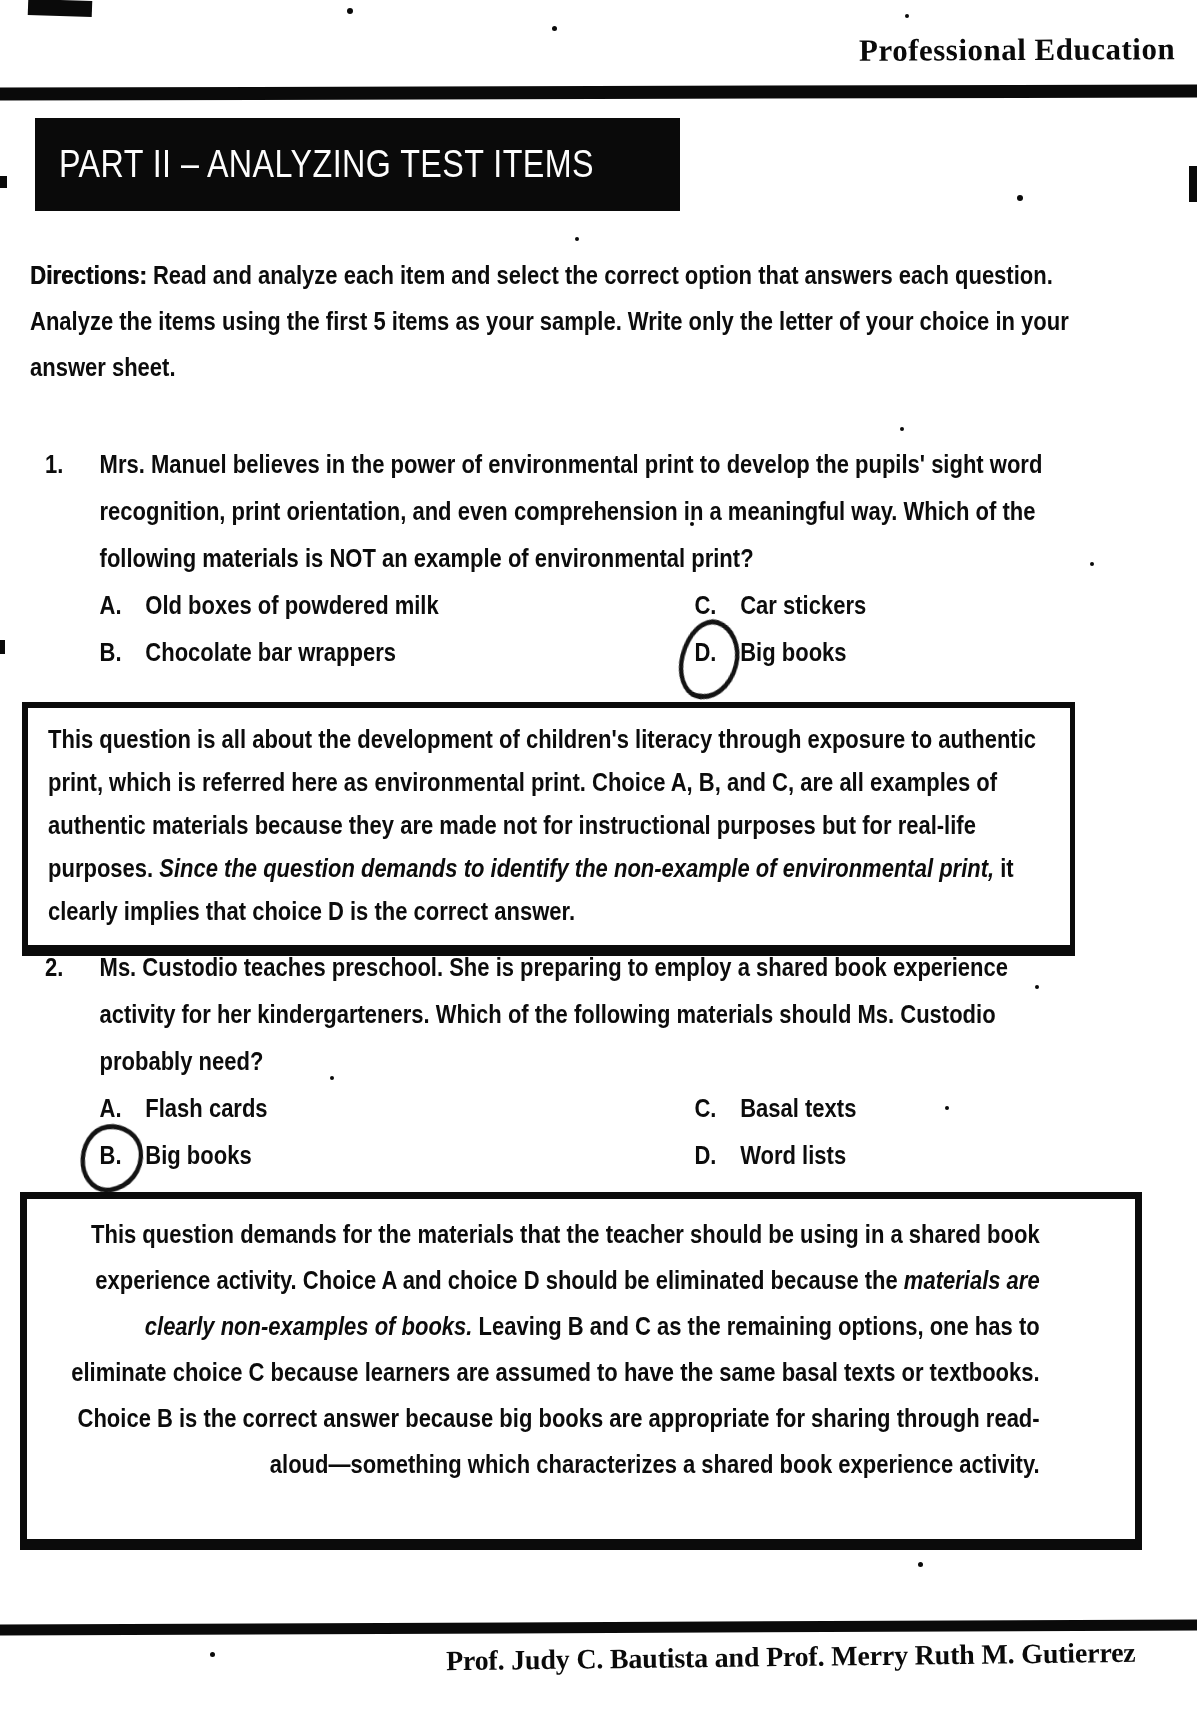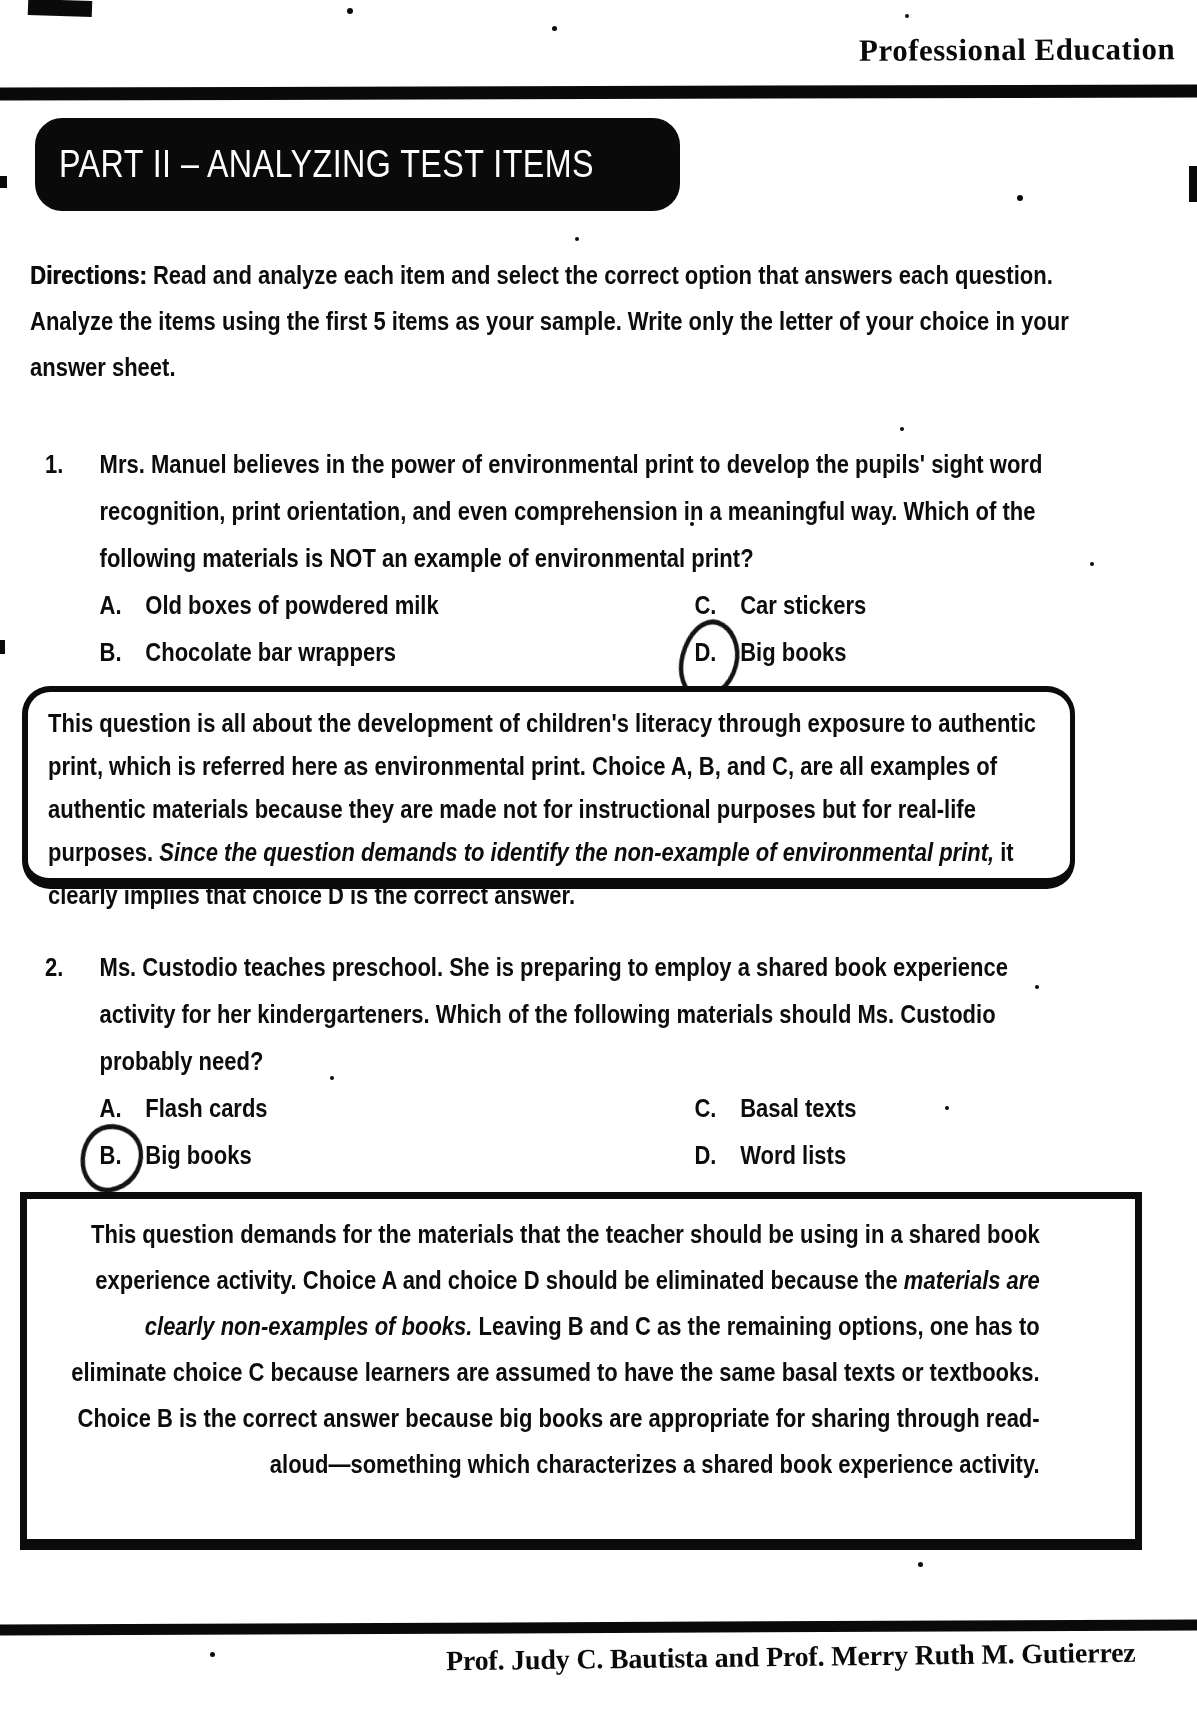--- a/index.html
+++ b/index.html
@@ -17,21 +17,21 @@
     font-size:31px; letter-spacing:0.5px; color:#0a0a0a;
     transform:rotate(-0.3deg);
   }
   .rule-top {
     position:absolute; top:86px; left:0; width:100%; height:13px;
     background:#0a0a0a; transform:rotate(-0.15deg);
   }
   .banner {
     position:absolute; top:118px; left:35px; width:645px; height:93px;
     background:#0a0a0a; display:flex; align-items:center;
-    box-sizing:border-box; padding-left:24px;border-radius:27px;
+    box-sizing:border-box; padding-left:24px;
   }
   .banner-text {
     color:#fdfdfd; font-size:38px; font-weight:400; white-space:nowrap;
     transform:scaleX(0.85); transform-origin:left center; letter-spacing:0.5px;
   }
 
   
   .condense { transform:scaleX(0.88); transform-origin:left top; }
 
   .directions {
@@ -61,22 +61,22 @@
   }
   #q1 .circled::after { left:-16px; top:-10px; width:56px; height:72px; transform:rotate(16deg); }
   #q2 .circled::after { left:-22px; top:-8px;  width:62px; height:58px; transform:rotate(-7deg); }
 
   
   .exp-box {
     position:absolute; box-sizing:border-box; background:#fff;
     border-style:solid; border-color:#0b0b0b;
   }
   #exp1 {
-    left:22px; top:686px; width:1053px; height:203px;
-    border-width:6px 5px 11px 6px; padding:10px 0 0 20px;border-radius:28px;
+    left:22px; top:702px; width:1053px; height:254px;
+    border-width:6px 5px 11px 6px; padding:10px 0 0 20px;
   }
   #exp1 .condense { width:1150px; font-size:25px; line-height:43px; }
   #exp2 {
     left:20px; top:1192px; width:1122px; height:358px;
     border-width:7px 7px 11px 7px; padding:12px 0 0 20px;text-align:right;
   }
   #exp2 .condense { width:1128px; font-size:25px; line-height:46px; }
   .em { font-style:italic; }
 
   

